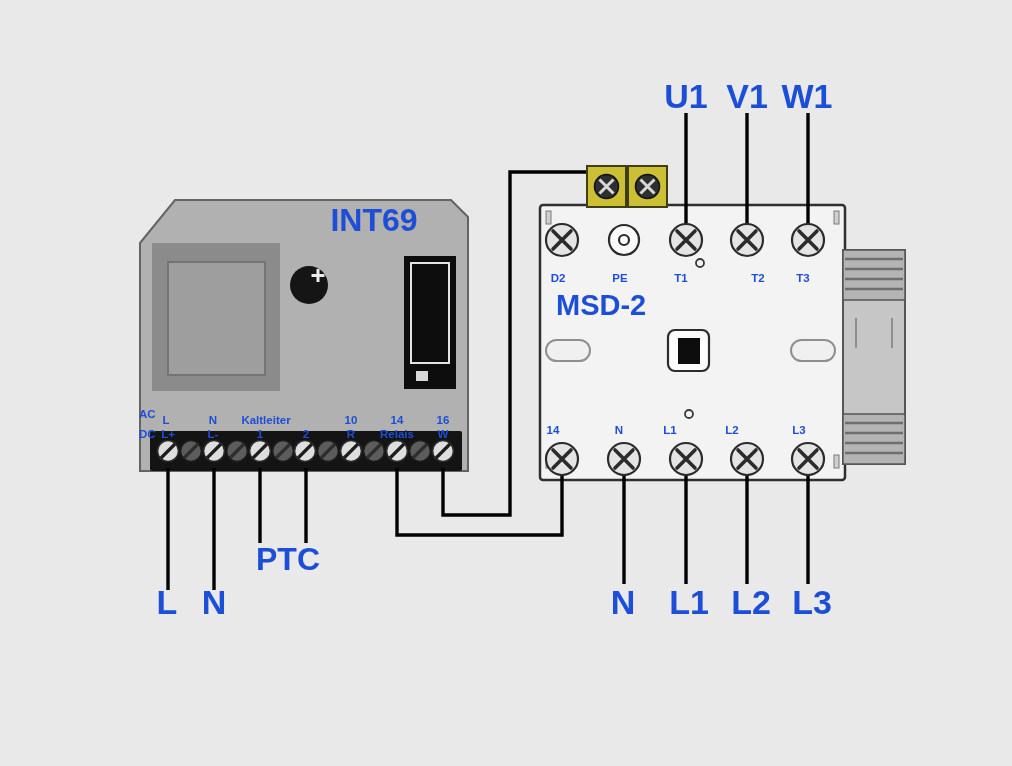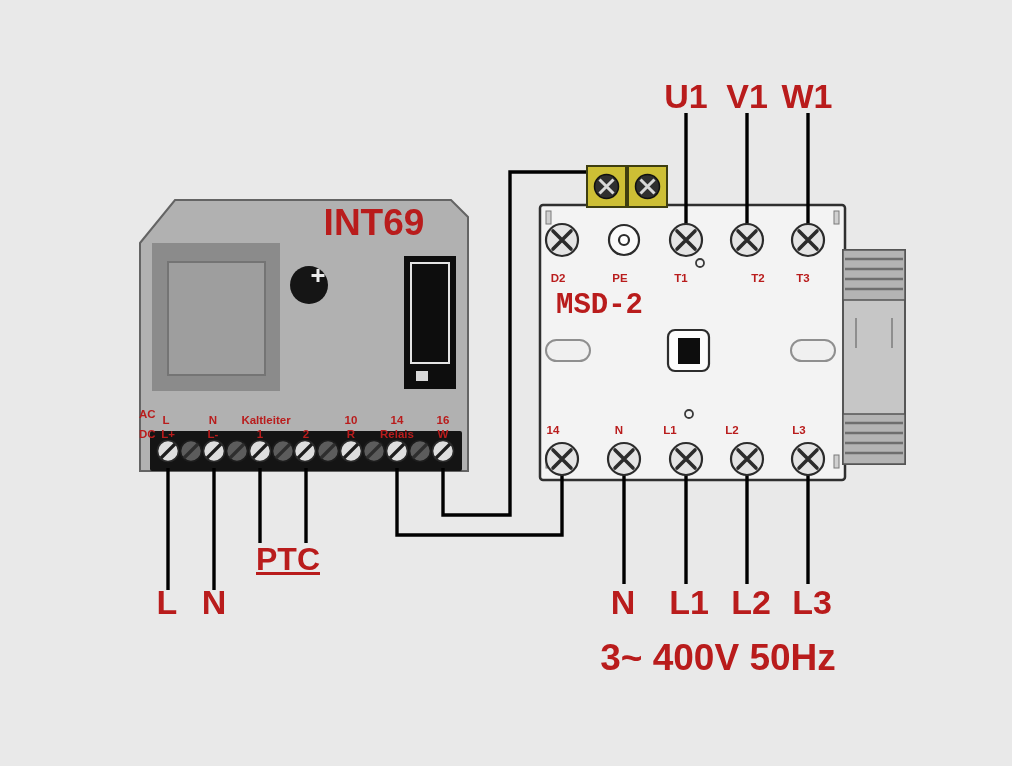--- a/index.html
+++ b/index.html
@@ -2,28 +2,28 @@
 <html><head>
 <meta charset="utf-8">
 <style>
   html,body{margin:0;padding:0;background:#fff;}
   .canvas{
     position:relative;width:1012px;height:766px;background:#e9e9e9;
     font-family:"Liberation Sans",sans-serif;overflow:hidden;
   }
   svg.layer{position:absolute;left:0;top:0;}
   .lbl{
-    position:absolute;font-weight:bold;color:#b91c1c;
+    position:absolute;font-weight:bold;color:#1d4ed8;
     white-space:nowrap;line-height:1;letter-spacing:0;
   }
   .c{transform:translateX(-50%);}
   .s11{font-size:11.5px;margin-top:13px;}
-  .s29{font-size:29px;font-family:Liberation Mono, monospace;}
-  .s31{font-size:37px;}
-  .s32{font-size:32px;text-decoration:underline;}
+  .s29{font-size:29px;}
+  .s31{font-size:32px;}
+  .s32{font-size:32px;}
   .s34{font-size:34px;}
 </style>
 </head>
 <body>
 
 <div class="canvas">
 
   <svg class="layer" width="1012" height="766" viewBox="0 0 1012 766">
     <defs>
       <g id="screwX">
@@ -181,15 +181,14 @@
 
   <div class="lbl s34 c" style="left:623px;top:585px">N</div>
   <div class="lbl s34 c" style="left:689px;top:585px">L1</div>
   <div class="lbl s34 c" style="left:751px;top:585px">L2</div>
   <div class="lbl s34 c" style="left:812px;top:585px">L3</div>
 
   <div class="lbl s32 c" style="left:288px;top:543px">PTC</div>
   <div class="lbl s34 c" style="left:167px;top:585px">L</div>
   <div class="lbl s34 c" style="left:214px;top:585px">N</div>
 
-  <div class="lbl s31 c" style="left:718px;top:639px">3~ 400V 50Hz</div>
 
 </div>
 
 </body></html>

